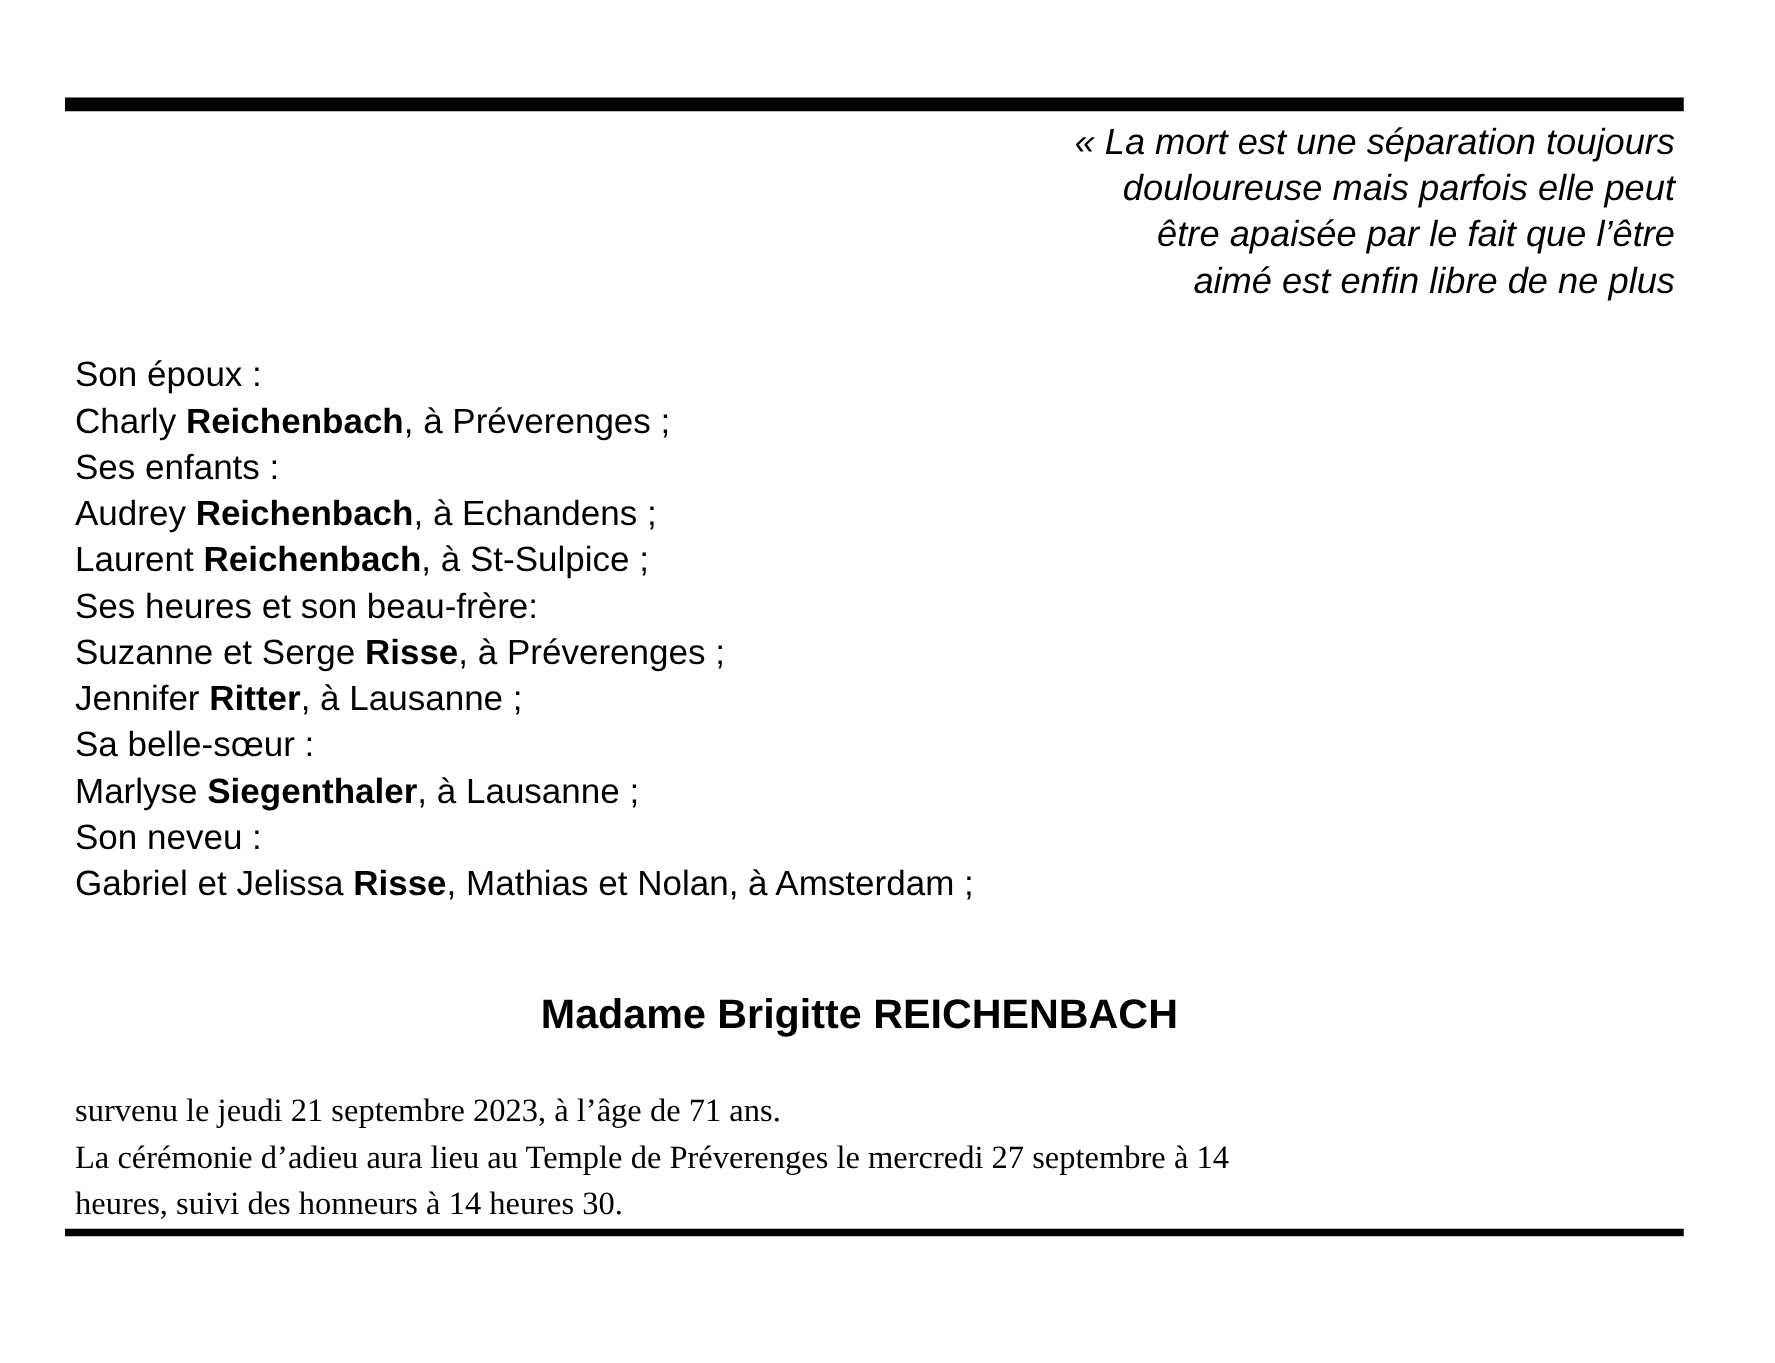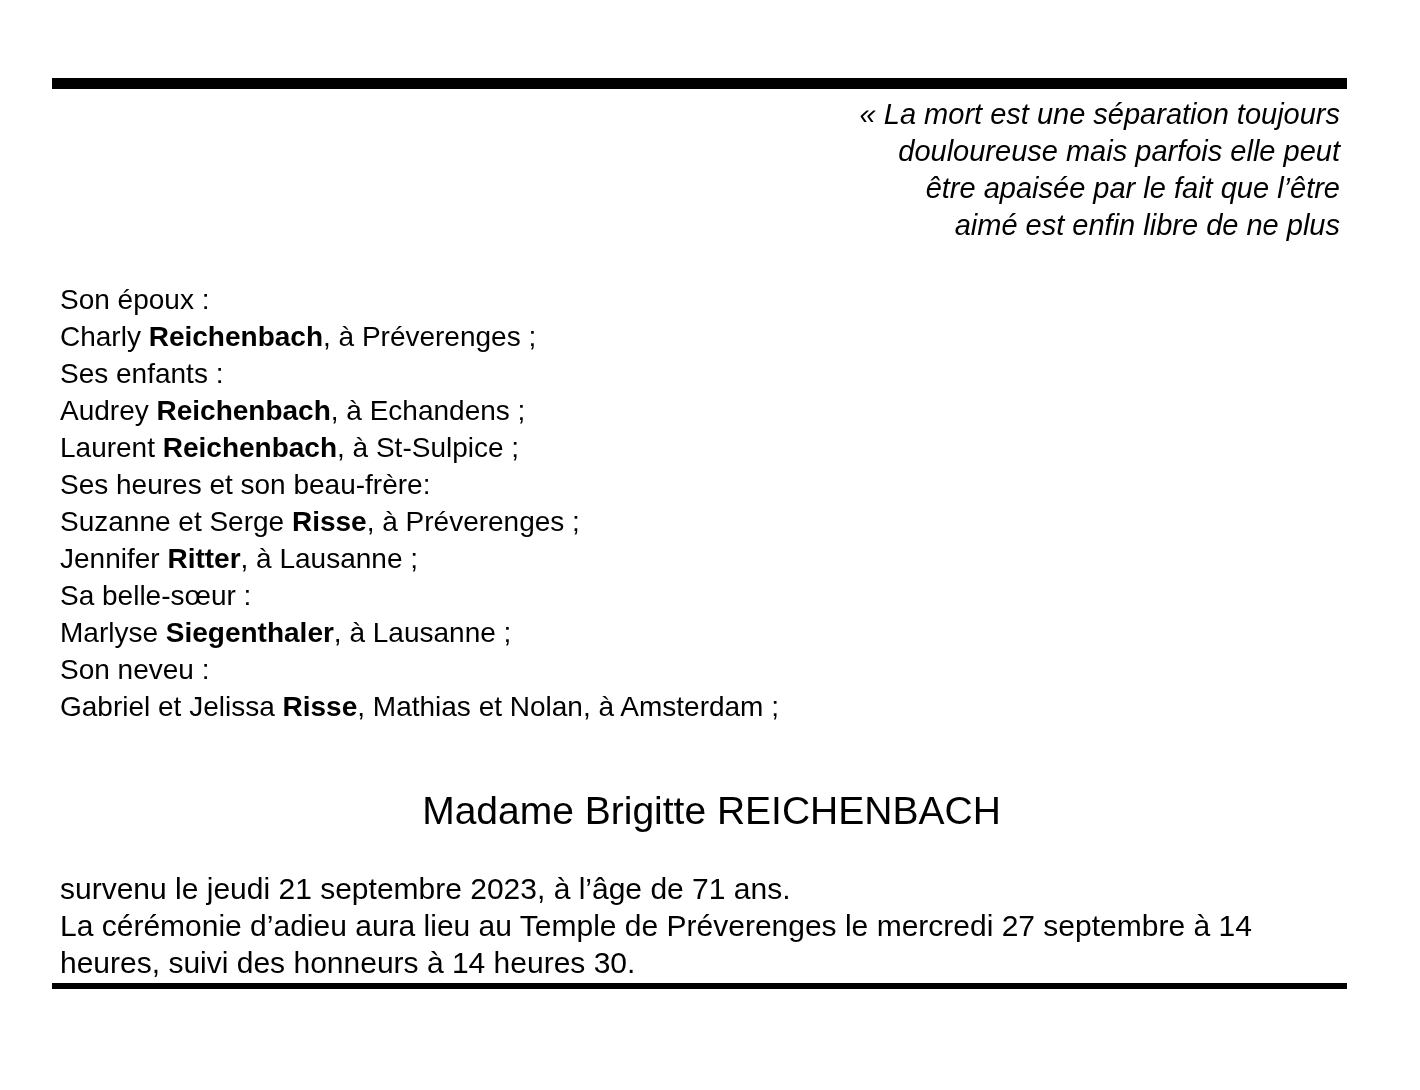--- a/index.html
+++ b/index.html
@@ -49,36 +49,37 @@
     font-size: 28px;
     line-height: 37px;
     white-space: nowrap;
   }
   .family b {
     font-weight: bold;
   }
   .deceased-name {
     position: absolute;
     top: 788px;
-    left: 64px;
+    left: 40px;
     width: 1295px;
     text-align: center;
-    font-weight: normal;
-    font-size: 39px;
+    font-weight: bold;
+    font-size: 33px;
     line-height: 46px;
     white-space: nowrap;
   }
   .details {
     position: absolute;
     top: 870px;
     left: 60px;
     right: 73px;
-    font-size: 30px;
+    font-size: 26px;
     line-height: 37px;
     white-space: nowrap;
+    font-family: Liberation Serif, serif;
   }
 </style>
 </head>
 <body>
 
 <div class="page">
 
   <div class="rule rule-top"></div>
 
   <div class="quote">

